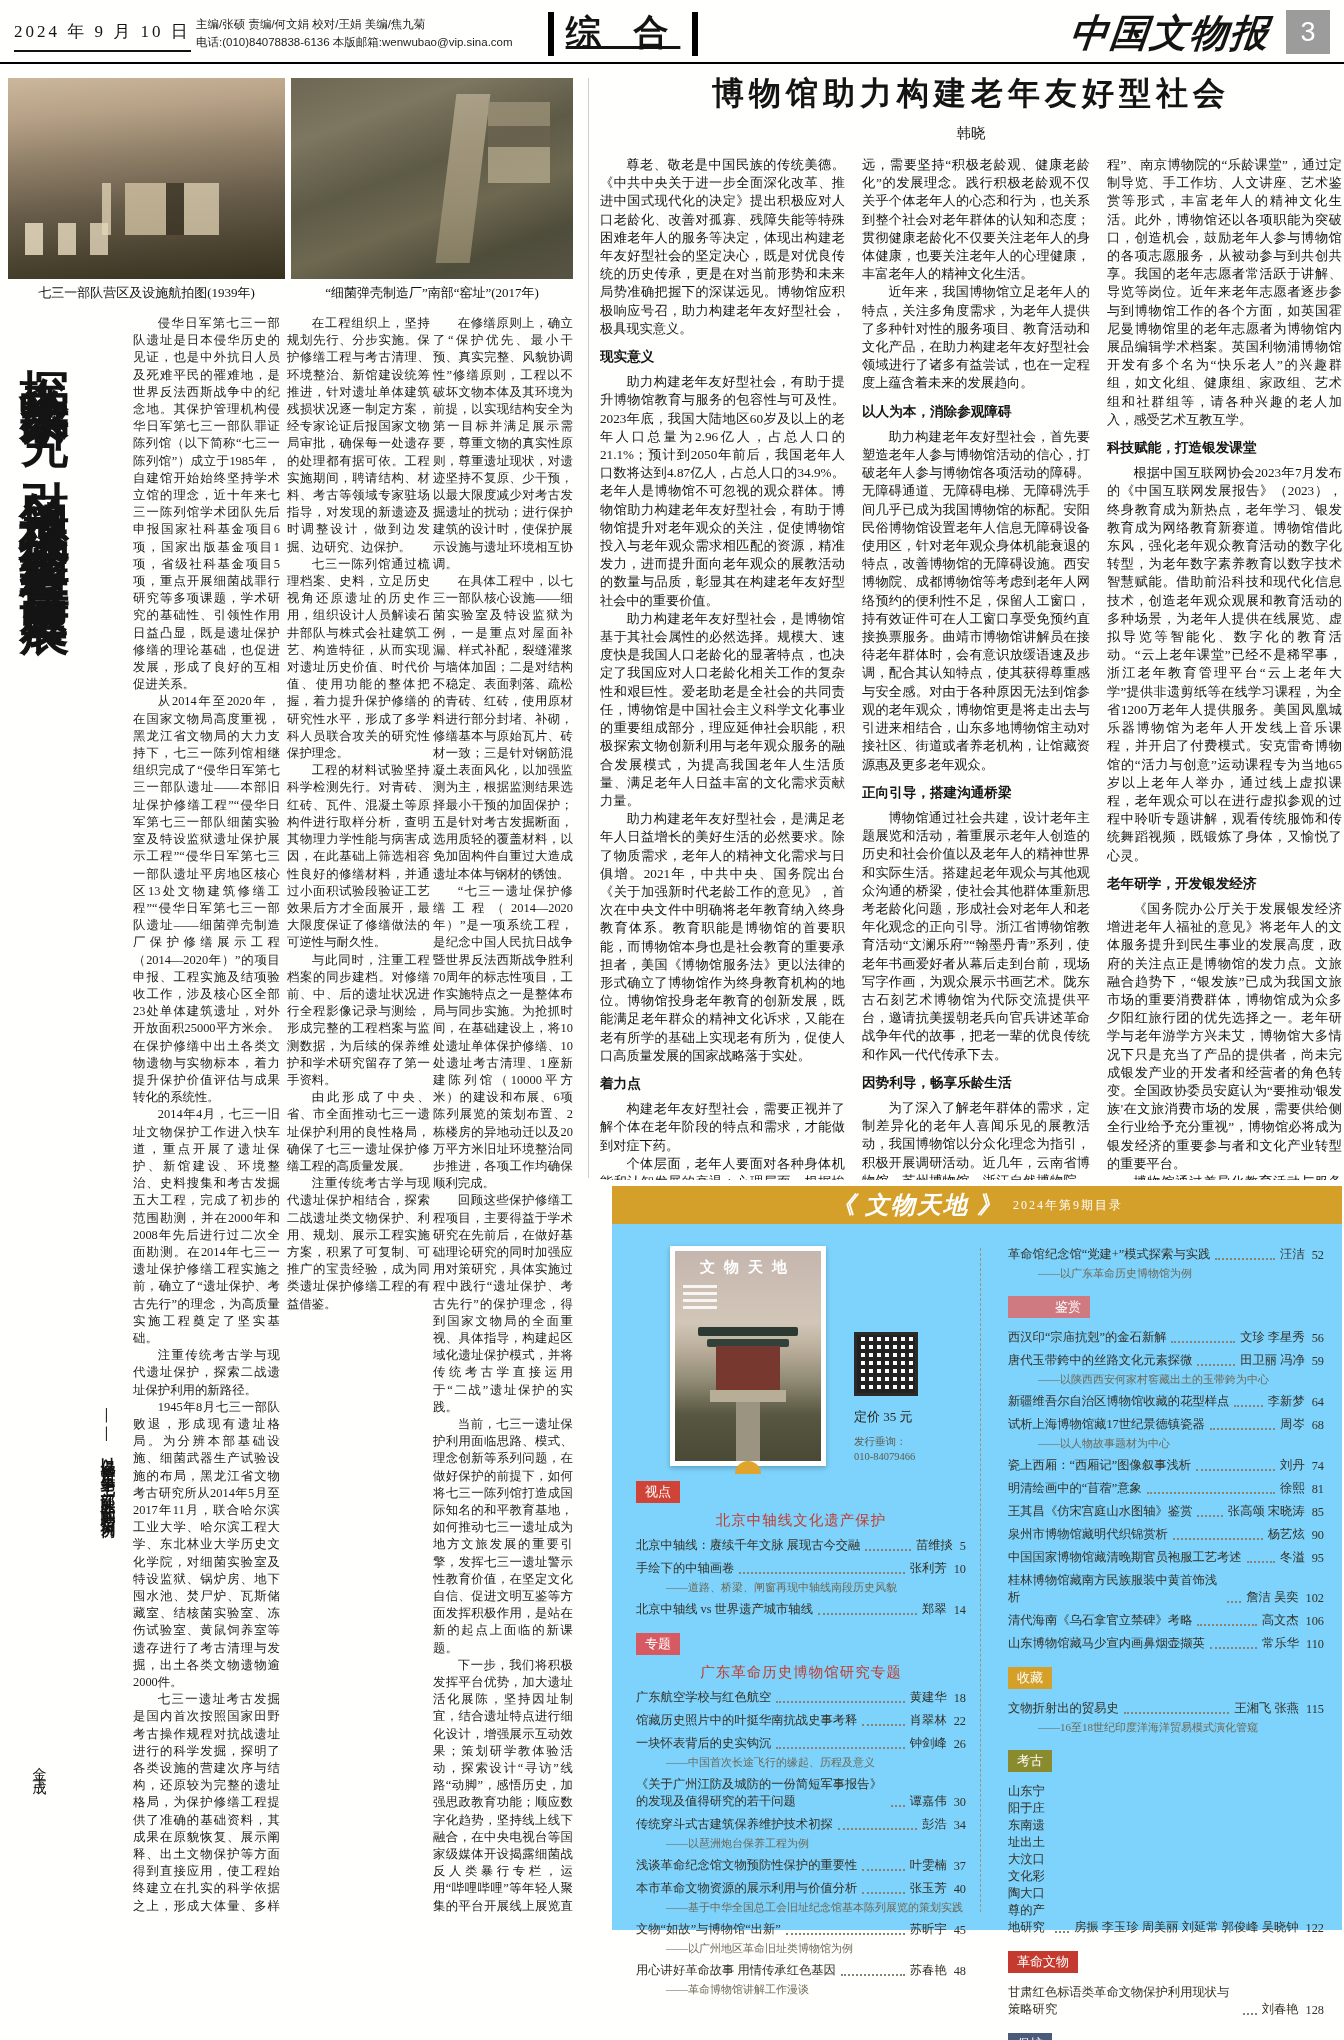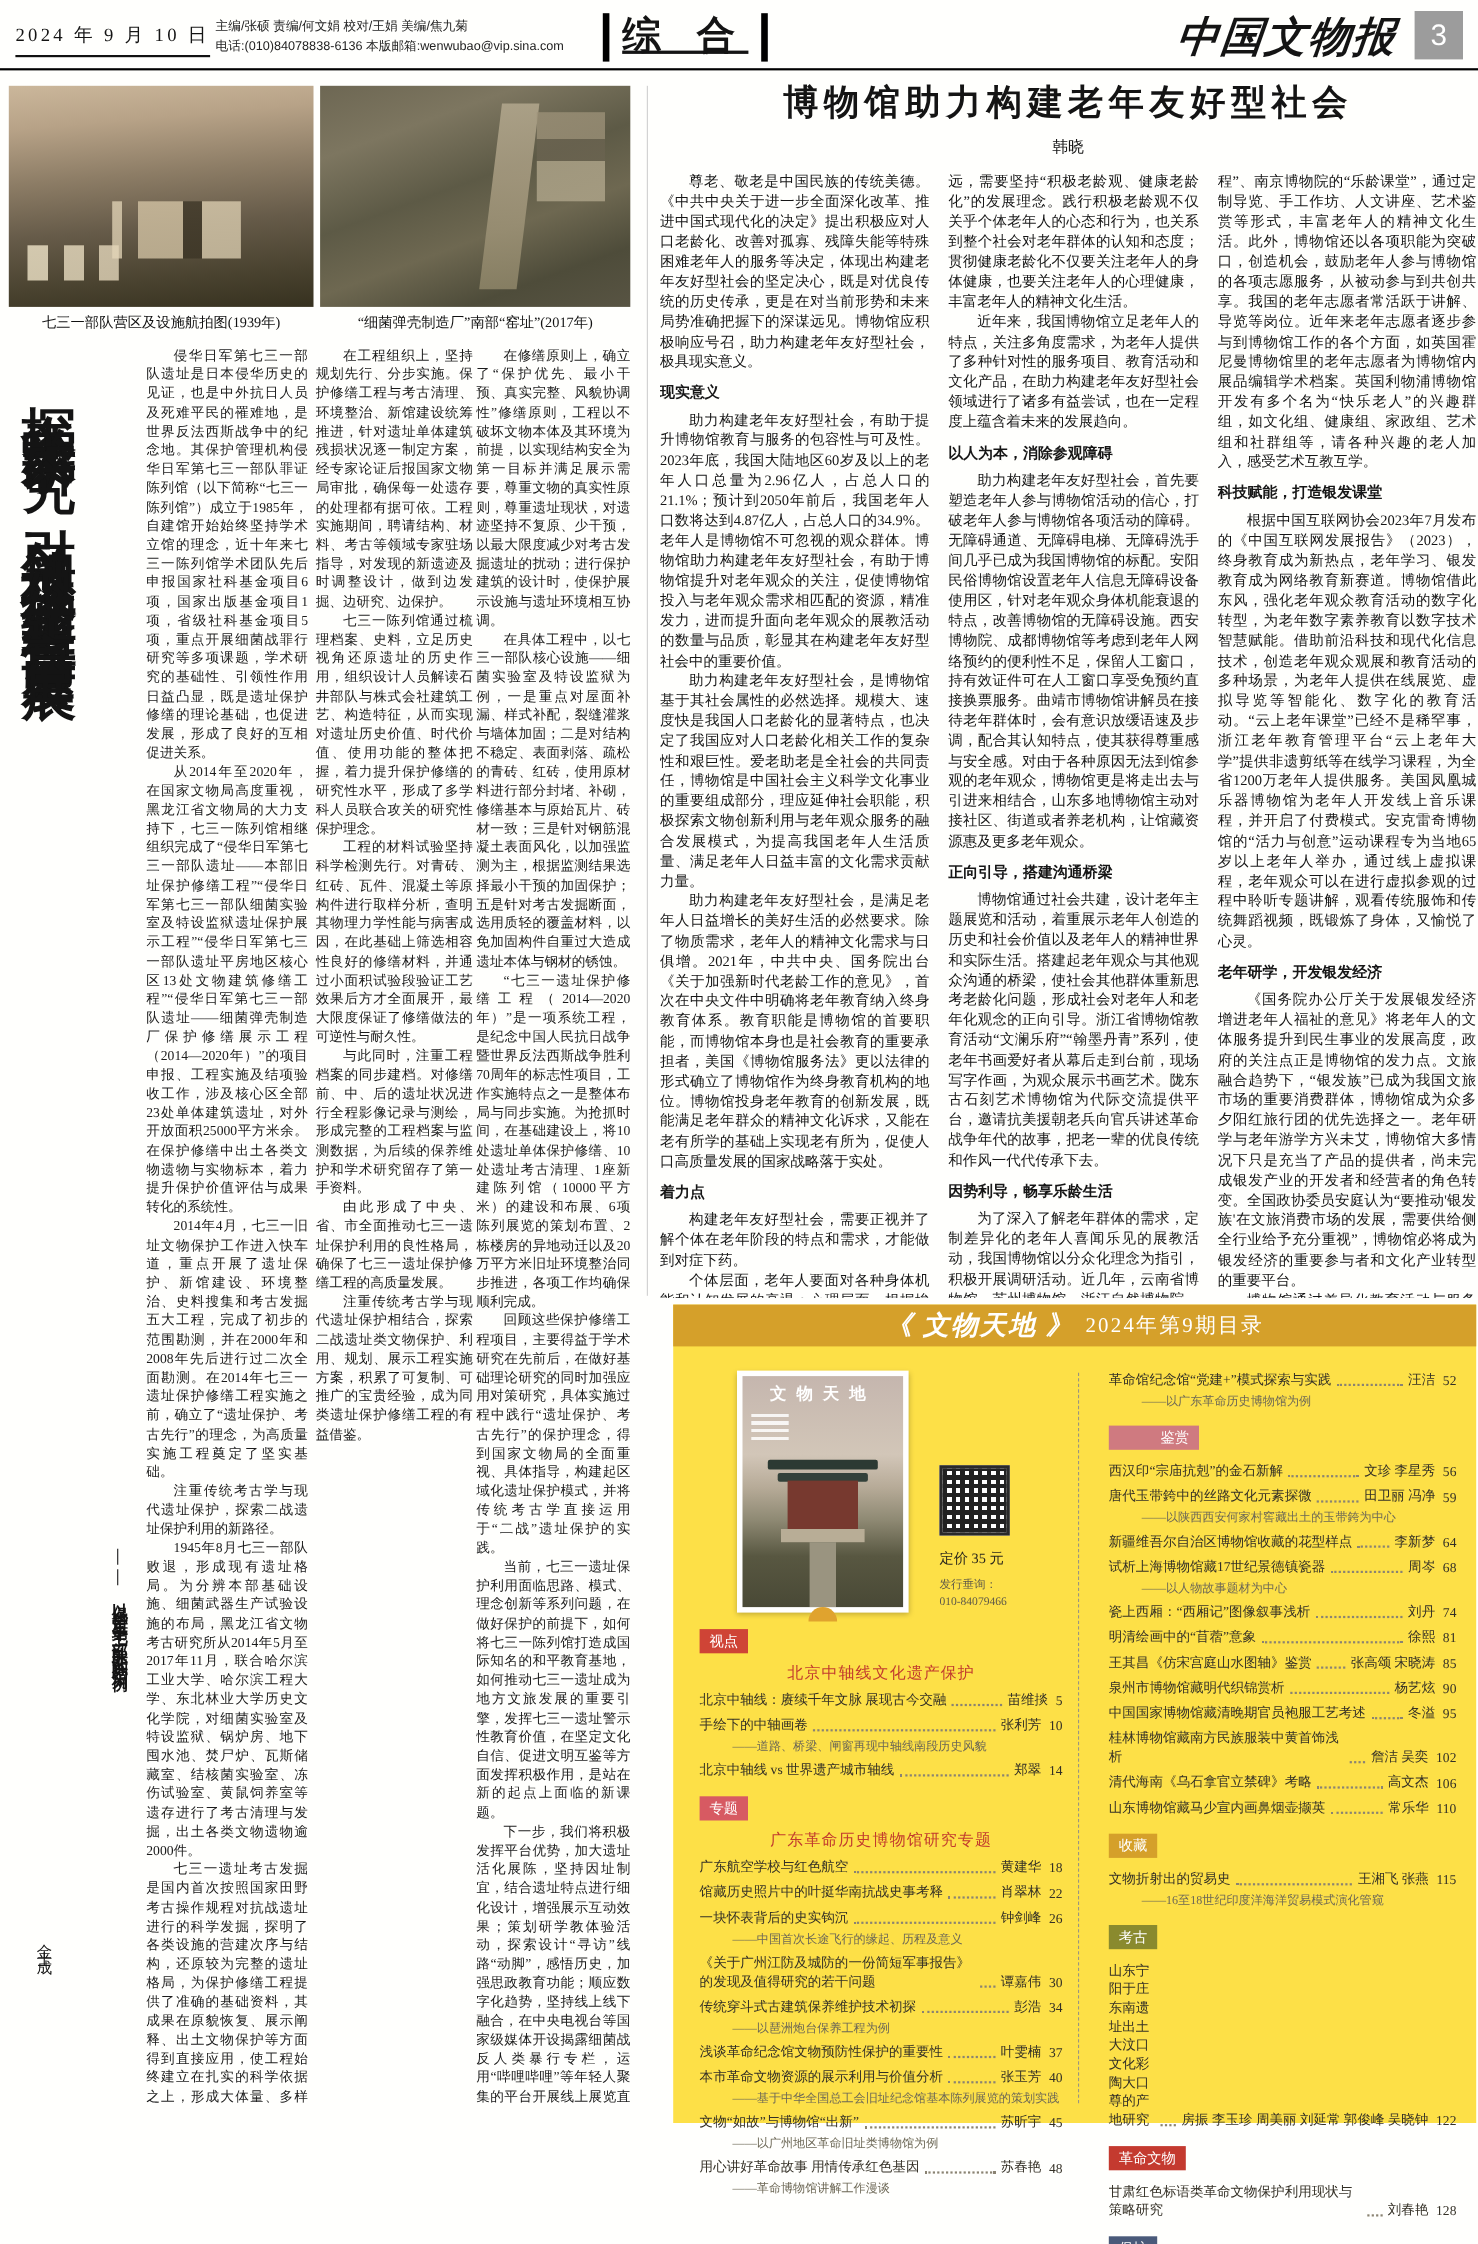--- a/index.html
+++ b/index.html
@@ -54,25 +54,25 @@
            font-weight:bold;letter-spacing:5px;white-space:nowrap;}
   .r-author{position:absolute;left:600px;top:124px;width:742px;text-align:center;font-size:14.5px;}
   .rcol{position:absolute;top:156px;height:1024px;overflow:hidden;font-size:13.2px;
         line-height:18.2px;text-align:justify;color:#161616;}
   .rcolA{left:600px;width:245px;} .rcolB{left:862px;width:228px;} .rcolC{left:1107px;width:235px;}
   .rcol p{margin:0;text-indent:2em;}
   .rcol p.noind{text-indent:0;}
   .rcol h4{margin:10px 0 7px;font-size:13.6px;font-weight:bold;
            font-family:"Liberation Sans",sans-serif;}
   
-  .toc{position:absolute;left:612px;top:1186px;width:730px;height:744px;background:#fde047;}
+  .toc{position:absolute;left:612px;top:1186px;width:730px;height:744px;background:#7dd3fc;}
   .toc-bar{height:38px;background:#d5a02a;color:#fff;display:flex;align-items:center;
            justify-content:center;letter-spacing:2px;}
   .toc-bar .script{font-size:24px;font-style:italic;font-weight:bold;margin-right:10px;}
-  .toc-bar .rest{font-size:19px;}
+  .toc-bar .rest{font-size:12px;}
   .toc-body{position:relative;height:706px;}
   .toc-divline{position:absolute;left:368px;top:24px;height:664px;border-left:1px dashed #9a9582;}
   .toc-left{position:absolute;left:24px;top:16px;width:330px;}
   .toc-right{position:absolute;left:396px;top:16px;width:316px;}
   .cover-wrap{position:relative;height:232px;}
   .cover{position:absolute;left:34px;top:6px;width:146px;height:210px;background:#fff;
          padding:5px;box-shadow:0 2px 5px rgba(0,0,0,.25);}
   .cover-img{position:relative;width:100%;height:100%;overflow:hidden;
     background:linear-gradient(180deg,#c5b6ae 0%,#d2c6b8 34%,#b7ab98 48%,#8f8a74 62%,#585741 78%,#494936 100%);}
   .cover-title{position:absolute;top:7px;left:0;right:0;text-align:center;color:#fff;

